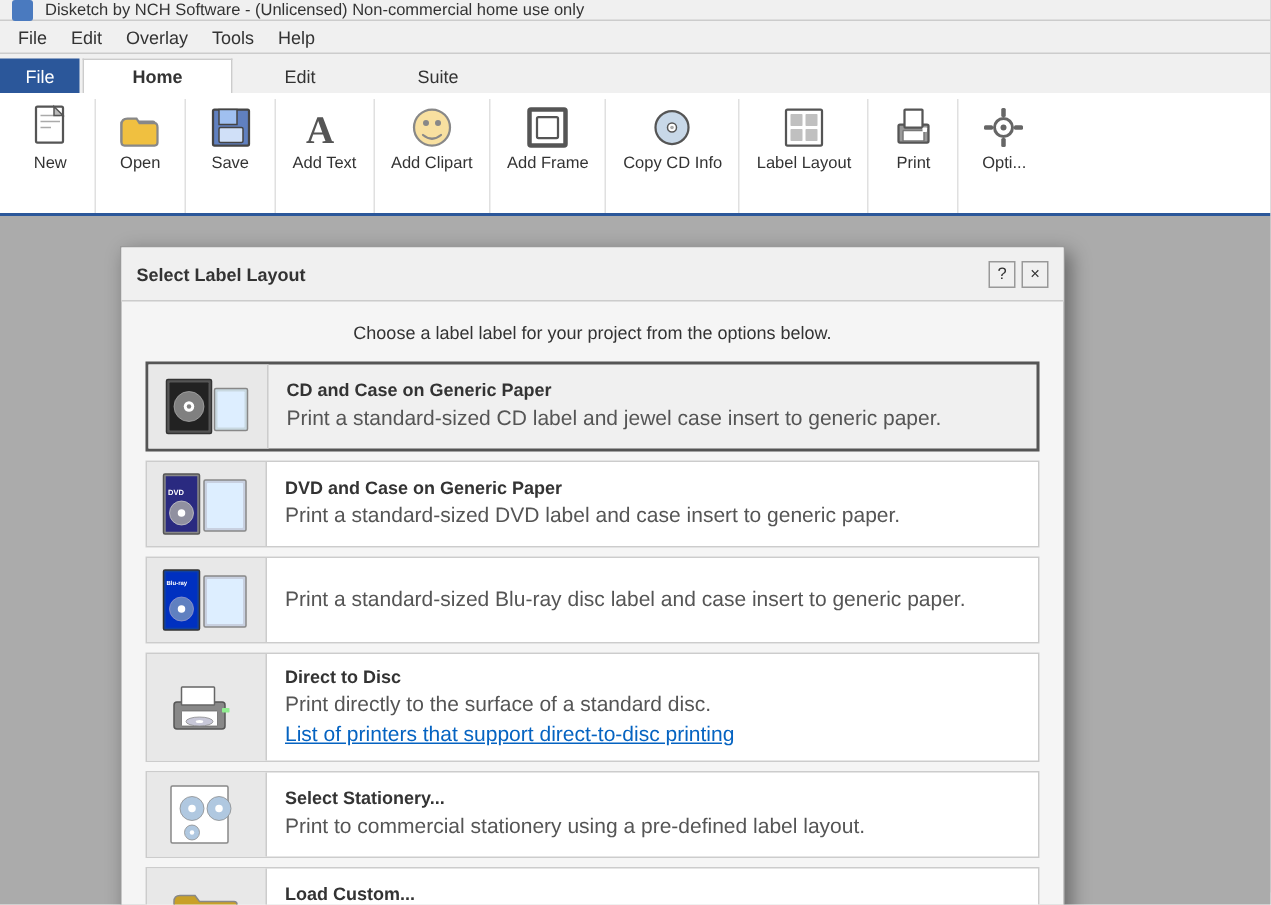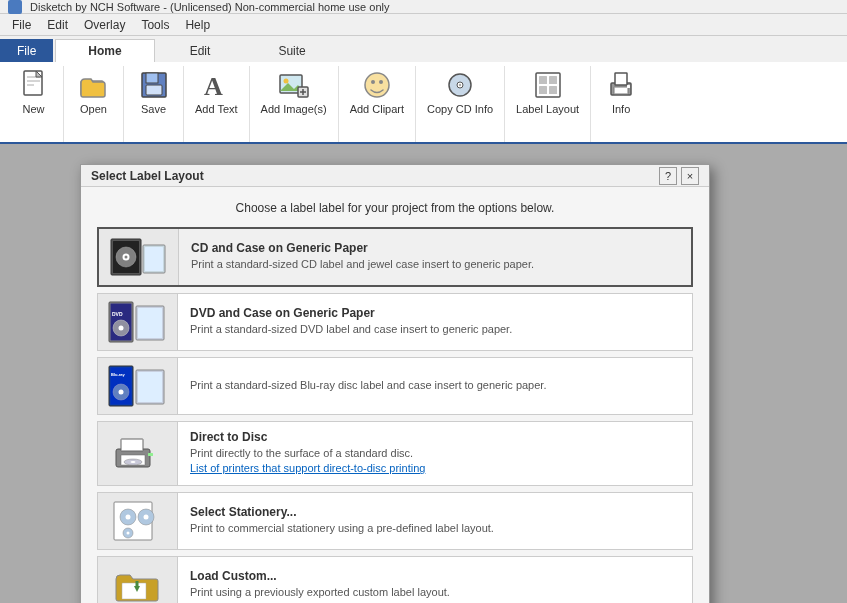--- a/index.html
+++ b/index.html
@@ -152,21 +152,21 @@
       width: 630px;
       border-radius: 0;
     }
     .dialog-titlebar {
       background: #f0f0f0;
       border-bottom: 1px solid #ccc;
       padding: 6px 10px;
       display: flex;
       align-items: center;
       justify-content: space-between;
-      height: 22px;
+      height: 36px;
     }
     .dialog-title-text {
       font-size: 12px;
       font-weight: bold;
       color: #333;
     }
     .dialog-titlebar-btns {
       display: flex;
       gap: 4px;
       align-items: center;
@@ -225,21 +225,21 @@
       justify-content: center;
       flex: 1;
     }
     .layout-option-name {
       font-size: 12px;
       font-weight: bold;
       color: #333;
       margin-bottom: 2px;
     }
     .layout-option-desc {
-      font-size: 11px;
+      font-size: 14px;
       color: #555;
       line-height: 1.4;
     }
     .layout-option-desc a {
       color: #0563c1;
       text-decoration: underline;
     }
   </style>
 </head>
 <body>
@@ -312,50 +312,46 @@
     <div class="ribbon-btn">
       <div class="ribbon-btn-icon">
         <svg width="32" height="32" viewBox="0 0 32 32">
           <text x="4" y="26" font-family="serif" font-size="26" font-weight="bold" fill="#555">A</text>
         </svg>
       </div>
       <span class="ribbon-btn-label">Add Text</span>
     </div>
   </div>
 
-  <div class="ribbon-group">
-    <div class="ribbon-btn">
-      <div class="ribbon-btn-icon">
-        <svg width="32" height="32" viewBox="0 0 32 32">
-          <rect x="2" y="6" width="22" height="18" rx="1" fill="#d0e8f0" stroke="#555" stroke-width="1.5"></rect>
-          <circle cx="8" cy="12" r="2.5" fill="#f0c040"></circle>
-          <polygon points="2,22 10,14 16,20 20,16 24,22" fill="#80b860"></polygon>
-          <rect x="20" y="18" width="10" height="10" rx="1" fill="#e0e0e0" stroke="#555" stroke-width="1.5"></rect>
-          <line x1="25" y1="20" x2="25" y2="26" stroke="#555" stroke-width="1.5"></line>
-          <line x1="22" y1="23" x2="28" y2="23" stroke="#555" stroke-width="1.5"></line>
-        </svg>
-      </div>
-      <span class="ribbon-btn-label">Add Image(s)</span>
-    </div>
-  </div>
 
   <div class="ribbon-group">
     <div class="ribbon-btn">
       <div class="ribbon-btn-icon">
         <svg width="32" height="32" viewBox="0 0 32 32">
           <circle cx="16" cy="16" r="12" fill="#f8e0a0" stroke="#888" stroke-width="1.5"></circle>
           <circle cx="12" cy="13" r="2" fill="#888"></circle>
           <circle cx="20" cy="13" r="2" fill="#888"></circle>
           <path d="M10 21 Q16 26 22 21" stroke="#888" stroke-width="1.5" fill="none" stroke-linecap="round"></path>
         </svg>
       </div>
       <span class="ribbon-btn-label">Add Clipart</span>
     </div>
   </div>
 
+  <div class="ribbon-group">
+    <div class="ribbon-btn">
+      <div class="ribbon-btn-icon">
+        <svg width="32" height="32" viewBox="0 0 32 32">
+          <rect x="4" y="4" width="24" height="24" rx="1" fill="none" stroke="#555" stroke-width="3"></rect>
+          <rect x="9" y="9" width="14" height="14" rx="1" fill="none" stroke="#555" stroke-width="1.5"></rect>
+        </svg>
+      </div>
+      <span class="ribbon-btn-label">Add Frame</span>
+    </div>
+  </div>
 
   <div class="ribbon-group">
     <div class="ribbon-btn">
       <div class="ribbon-btn-icon">
         <svg width="32" height="32" viewBox="0 0 32 32">
           <circle cx="16" cy="16" r="11" fill="#c8d8e8" stroke="#555" stroke-width="1.5"></circle>
           <circle cx="16" cy="16" r="3" fill="white" stroke="#555" stroke-width="1"></circle>
           <circle cx="16" cy="16" r="1.2" fill="#aaa"></circle>
         </svg>
       </div>
@@ -381,24 +377,39 @@
   <div class="ribbon-group">
     <div class="ribbon-btn">
       <div class="ribbon-btn-icon">
         <svg width="32" height="32" viewBox="0 0 32 32">
           <rect x="6" y="14" width="20" height="12" rx="1" fill="#999" stroke="#555" stroke-width="1.5"></rect>
           <rect x="9" y="18" width="14" height="7" rx="0.5" fill="white" stroke="#777" stroke-width="1"></rect>
           <rect x="10" y="4" width="12" height="12" rx="0.5" fill="white" stroke="#555" stroke-width="1.5"></rect>
           <rect x="22" y="16" width="3" height="3" rx="0.5" fill="white"></rect>
         </svg>
       </div>
-      <span class="ribbon-btn-label">Info</span>
-    </div>
-  </div>
-
+      <span class="ribbon-btn-label">Print</span>
+    </div>
+  </div>
+
+  <div class="ribbon-group">
+    <div class="ribbon-btn">
+      <div class="ribbon-btn-icon">
+        <svg width="32" height="32" viewBox="0 0 32 32">
+          <circle cx="16" cy="16" r="6" fill="none" stroke="#666" stroke-width="2"></circle>
+          <circle cx="16" cy="16" r="2" fill="#666"></circle>
+          <rect x="14.5" y="3" width="3" height="6" rx="1" fill="#666"></rect>
+          <rect x="14.5" y="23" width="3" height="6" rx="1" fill="#666"></rect>
+          <rect x="3" y="14.5" width="6" height="3" rx="1" fill="#666"></rect>
+          <rect x="23" y="14.5" width="6" height="3" rx="1" fill="#666"></rect>
+        </svg>
+      </div>
+      <span class="ribbon-btn-label">Opti...</span>
+    </div>
+  </div>
 </div>
 
 <div class="main-area" style="height: calc(603px - 22px - 22px - 26px - 82px); position: relative;">
   <div class="dialog-overlay">
     <div class="dialog">
 
       <div class="dialog-titlebar">
         <span class="dialog-title-text">Select Label Layout</span>
         <div class="dialog-titlebar-btns">
           <div class="dialog-btn-help">?</div>

